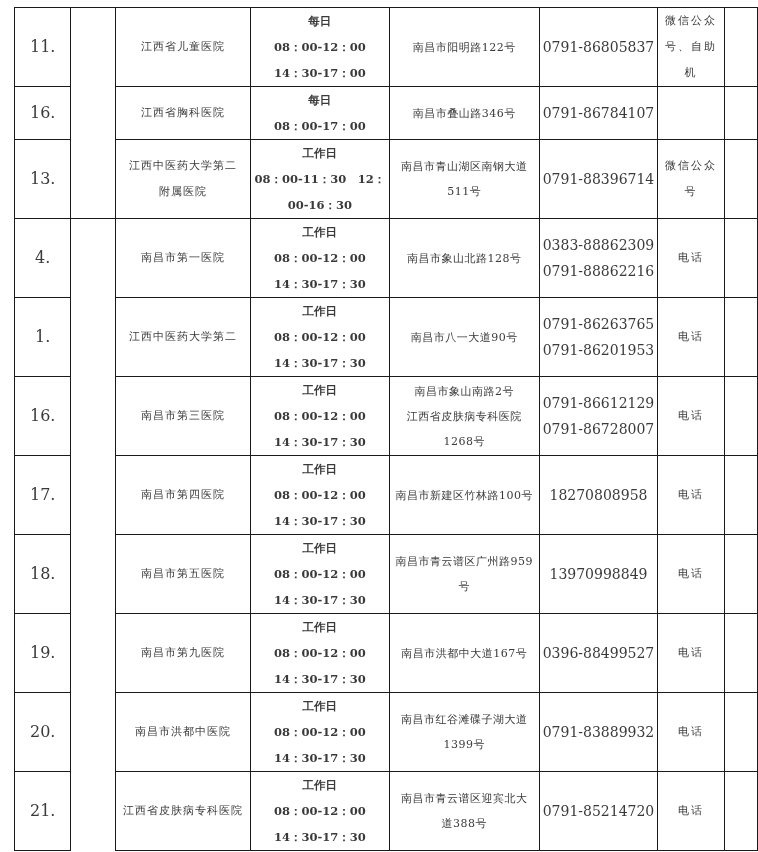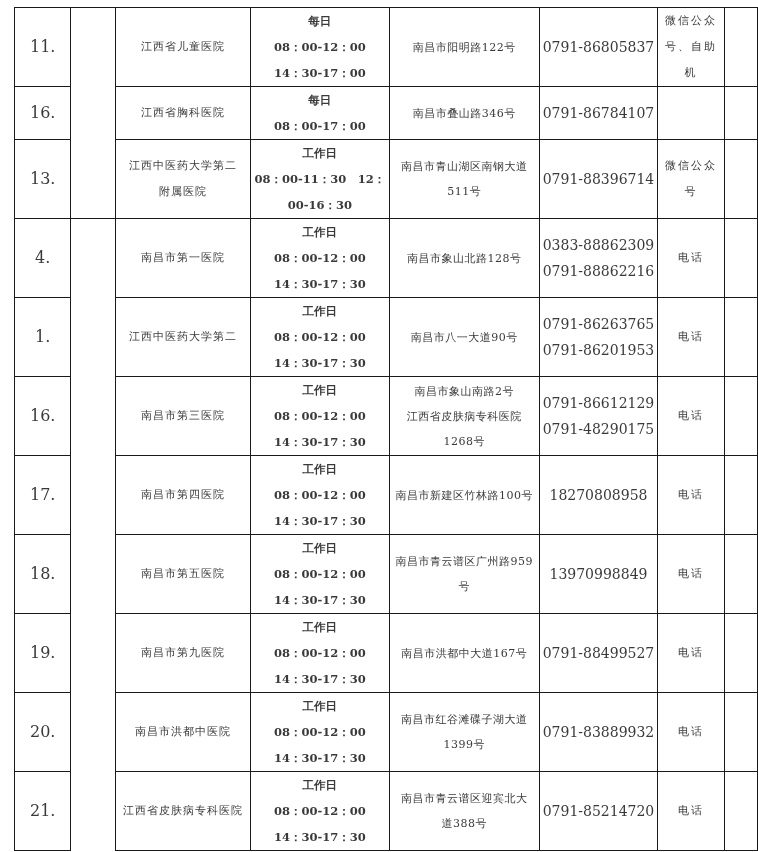--- a/index.html
+++ b/index.html
@@ -177,21 +177,21 @@
             <span class="line">08：00-12：00</span>
             <span class="line">14：30-17：30</span>
           </td>
           <td class="addr">
             <span class="line">南昌市象山南路2号</span>
             <span class="line">江西省皮肤病专科医院</span>
             <span class="line">1268号</span>
           </td>
           <td class="phone">
             <span class="line">0791-86612129</span>
-            <span class="line">0791-48290175</span>
+            <span class="line">0791-86728007</span>
           </td>
           <td class="method">
             <span class="line">电话</span>
           </td>
           <td class="note"></td>
         </tr>
         <tr style="height: 79px;">
           <td class="no">17.</td>
           <td class="name">
             <span class="line">南昌市第四医院</span>
@@ -241,21 +241,21 @@
           </td>
           <td class="hours">
             <span class="line">工作日</span>
             <span class="line">08：00-12：00</span>
             <span class="line">14：30-17：30</span>
           </td>
           <td class="addr">
             <span class="line">南昌市洪都中大道167号</span>
           </td>
           <td class="phone">
-            <span class="line">0791-88499527</span>
+            <span class="line">0396-88499527</span>
           </td>
           <td class="method">
             <span class="line">电话</span>
           </td>
           <td class="note"></td>
         </tr>
         <tr style="height: 79px;">
           <td class="no">20.</td>
           <td class="name">
             <span class="line">南昌市洪都中医院</span>

